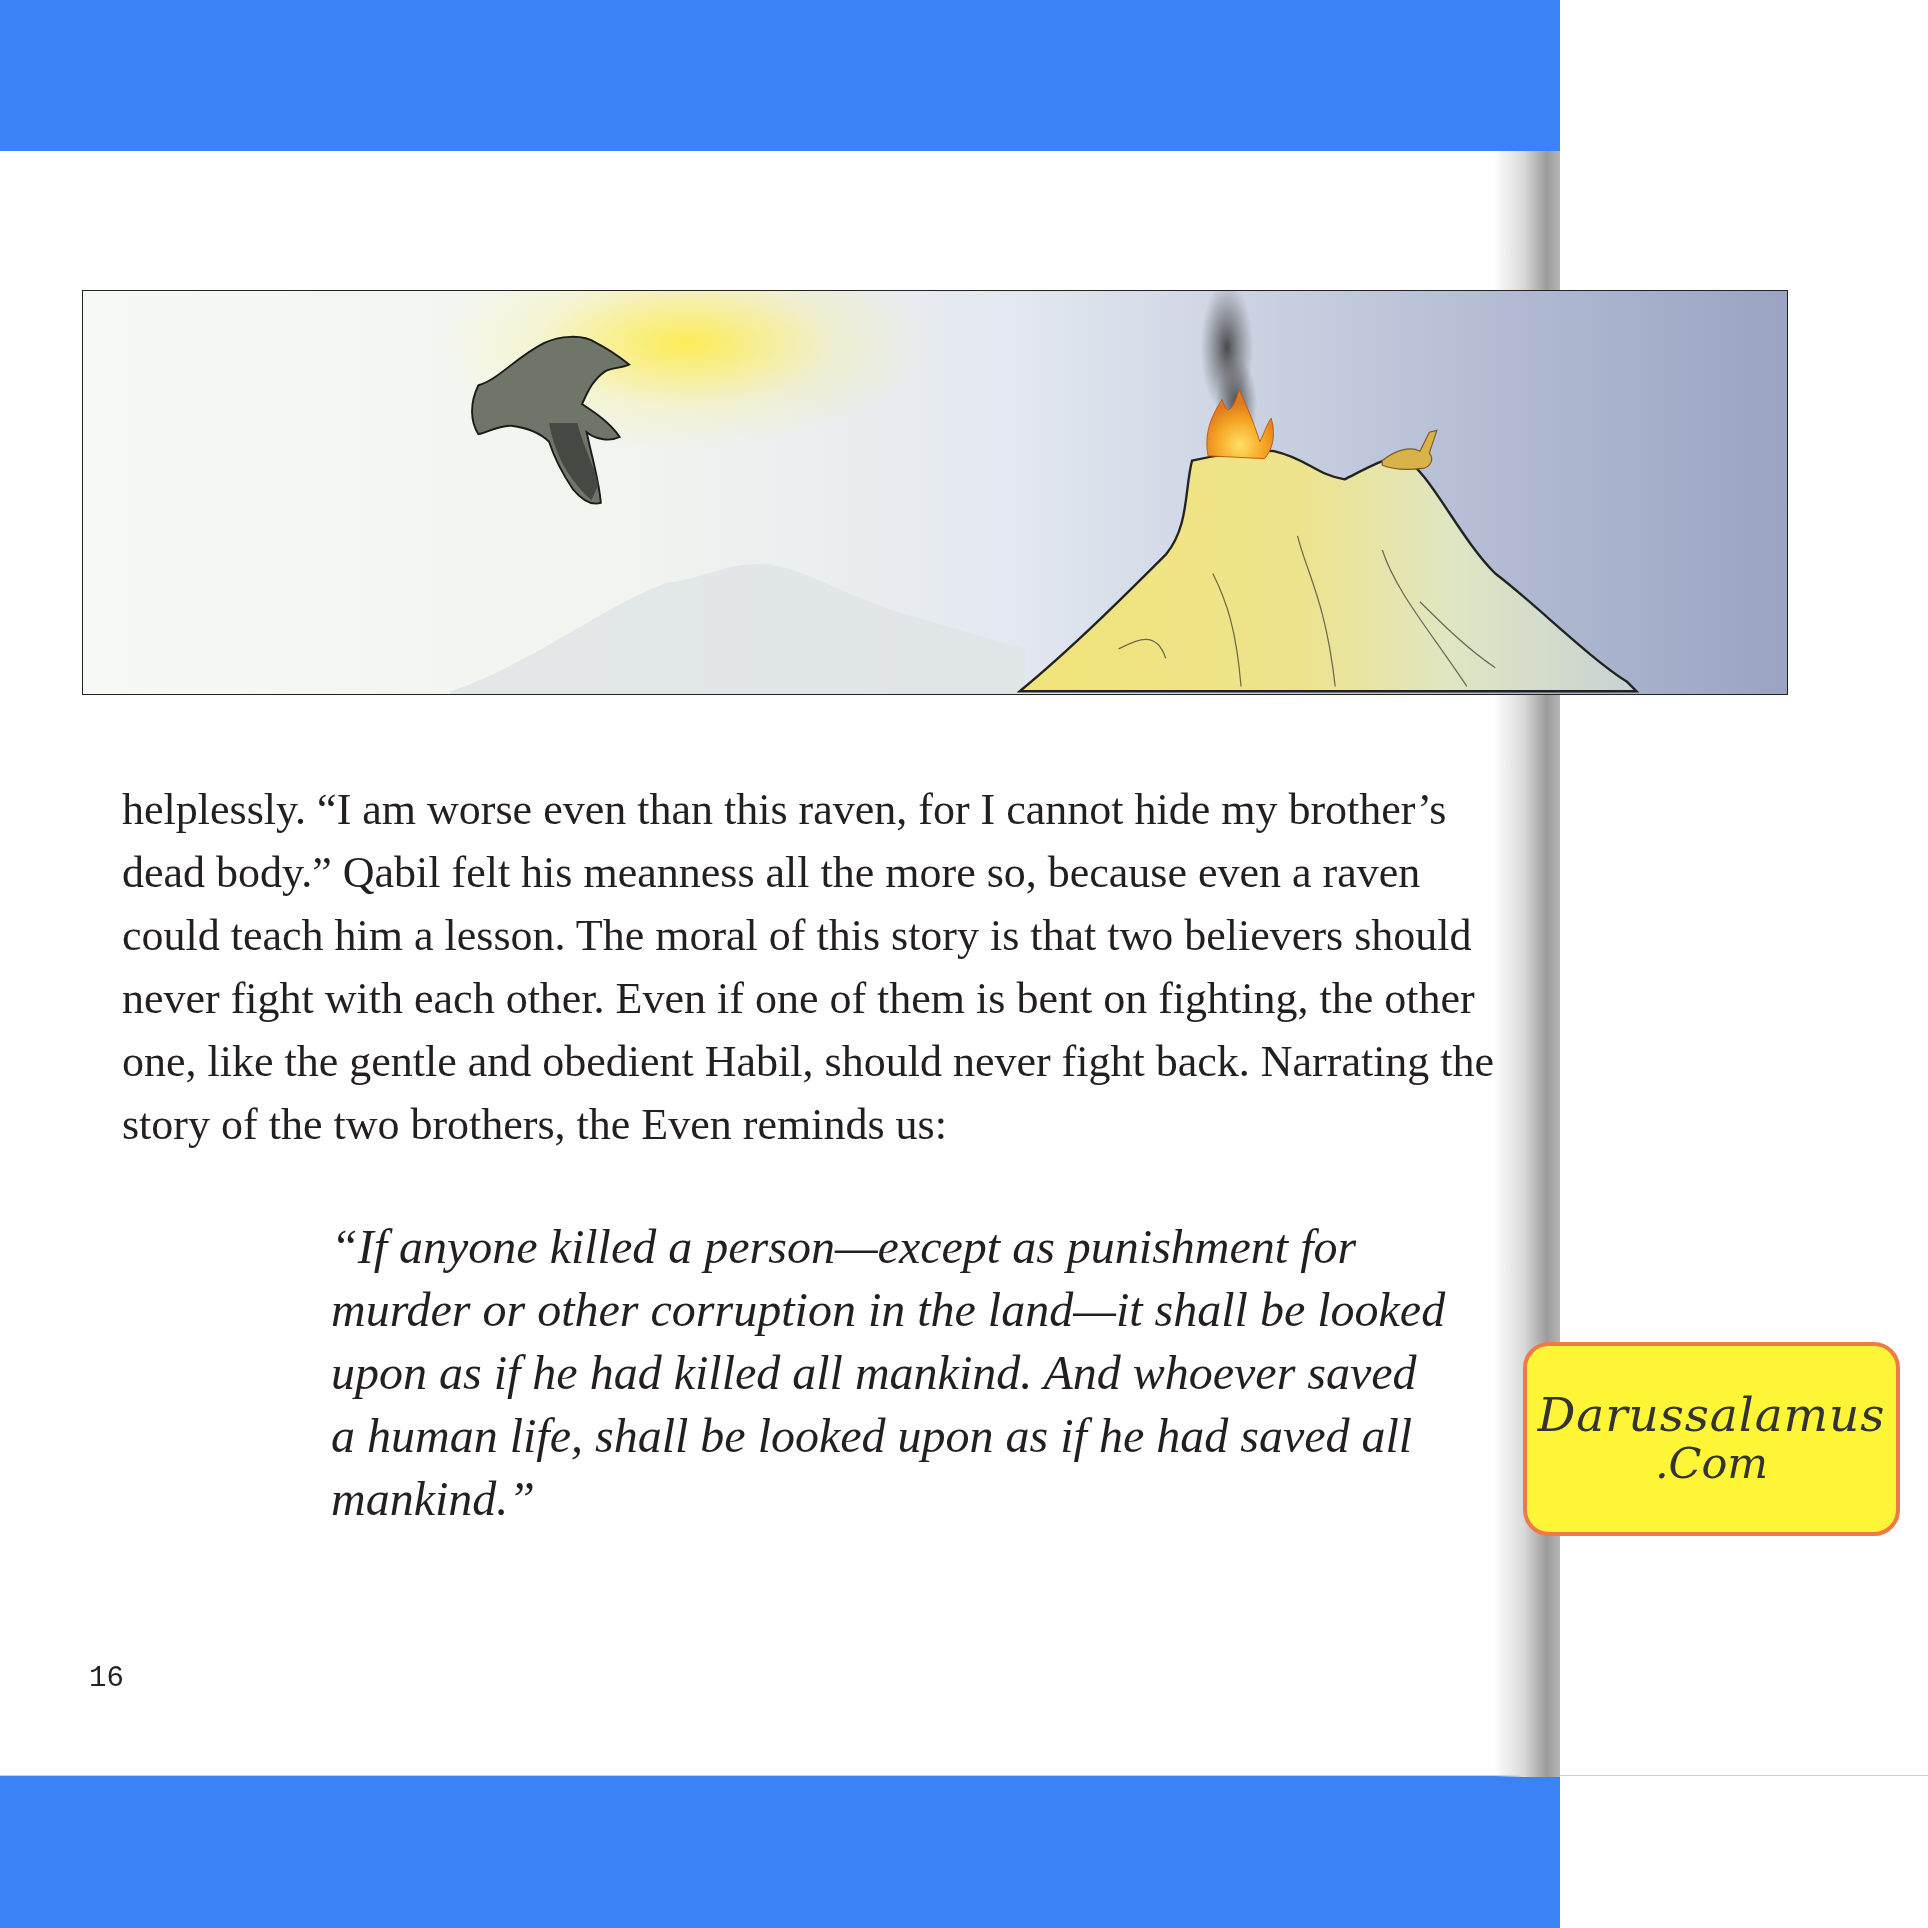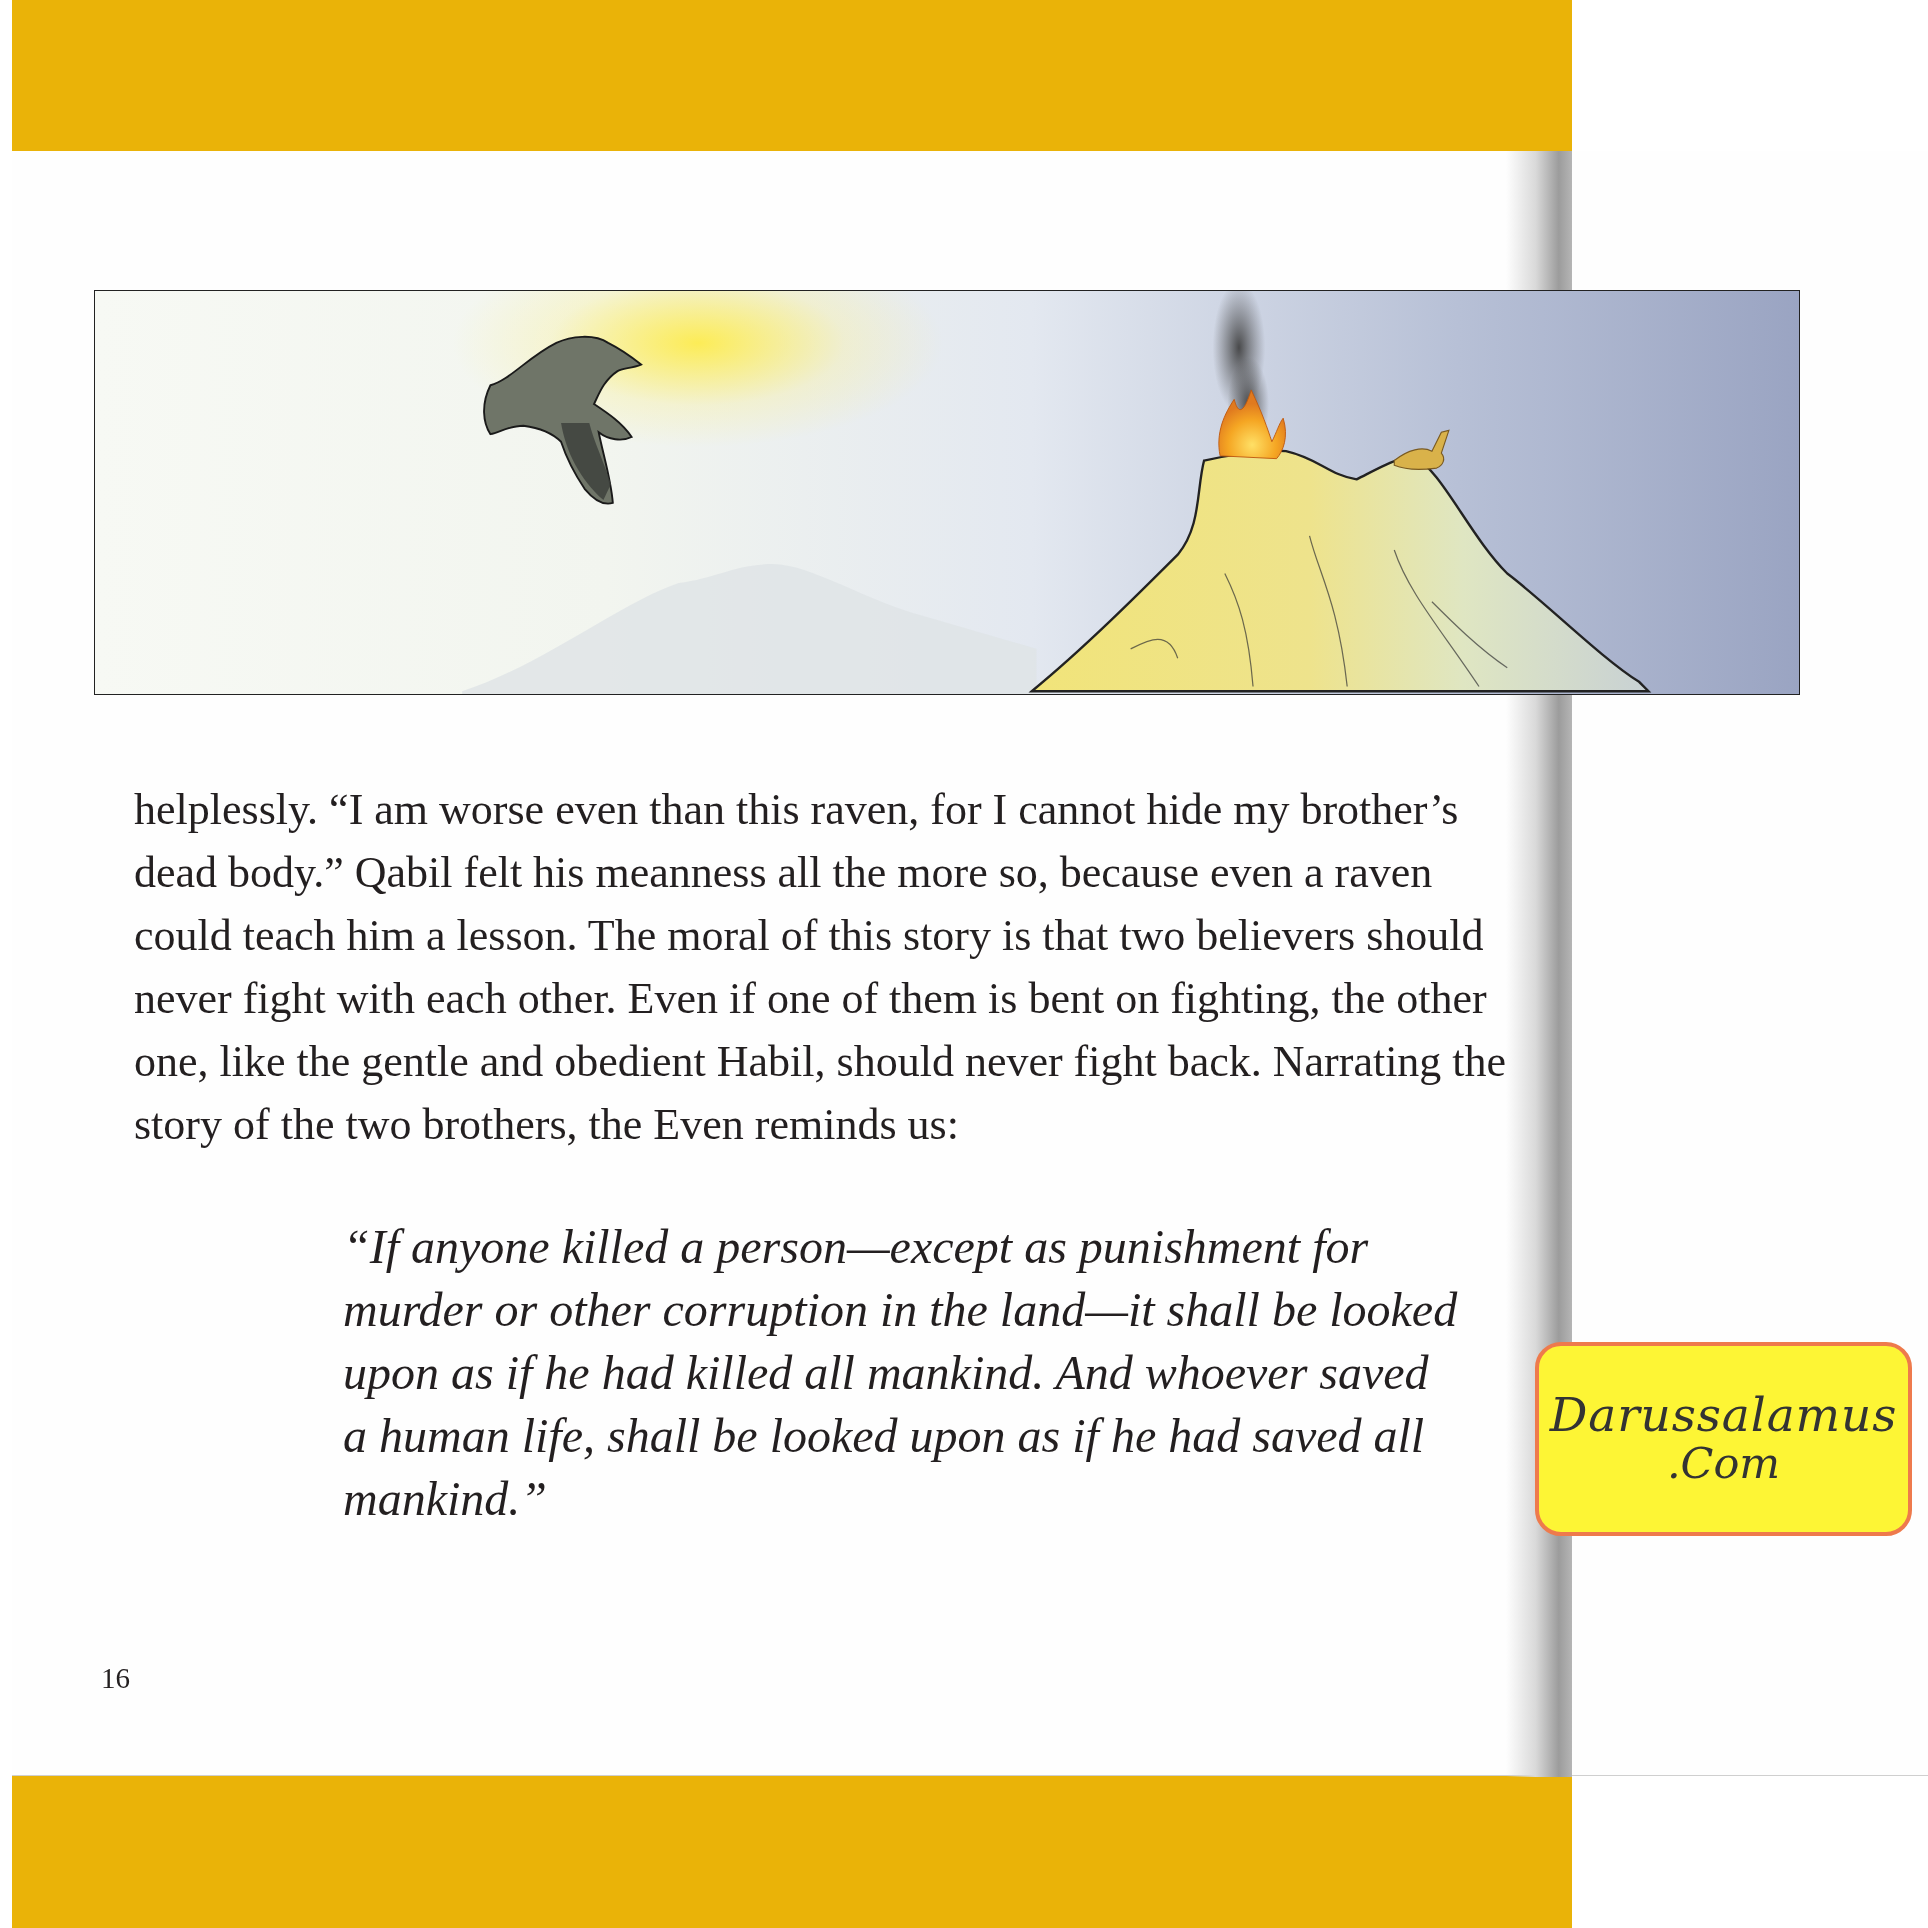--- a/index.html
+++ b/index.html
@@ -5,25 +5,25 @@
     html, body {
       margin: 0;
       padding: 0;
       width: 1928px;
       height: 1928px;
       background: #ffffff;
       overflow: hidden;
     }
     #page {
       position: absolute;
-      left: 12px;
+      left: 0;
       top: 0;
       width: 1560px;
       height: 1928px;
-      background: #eab308;
+      background: #3b82f6;
     }
     
     #sheet {
       position: absolute;
       left: 0;
       top: 151px;
       width: 1928px;
       height: 1624px;
       background: #fefefe;
       border-bottom: 1.9px solid #cfcfcf;
@@ -100,21 +100,21 @@
       color: #333333;
     }
     #watermark .wm-line1 { font-size: 47px; line-height: 49px; letter-spacing: 0.9px; }
     #watermark .wm-line2 { font-size: 43px; line-height: 49px; }
 
     
     #page-number {
       position: absolute;
       left: 89px;
       top: 1662px;
-      font-family: Liberation Serif, serif;
+      font-family: Liberation Mono, monospace;
       font-size: 29px;
       color: #231f20;
     }
   </style>
 </head>
 <body>
 
 <div id="page">
   <div id="sheet"></div>
   <div id="gutter"></div>

